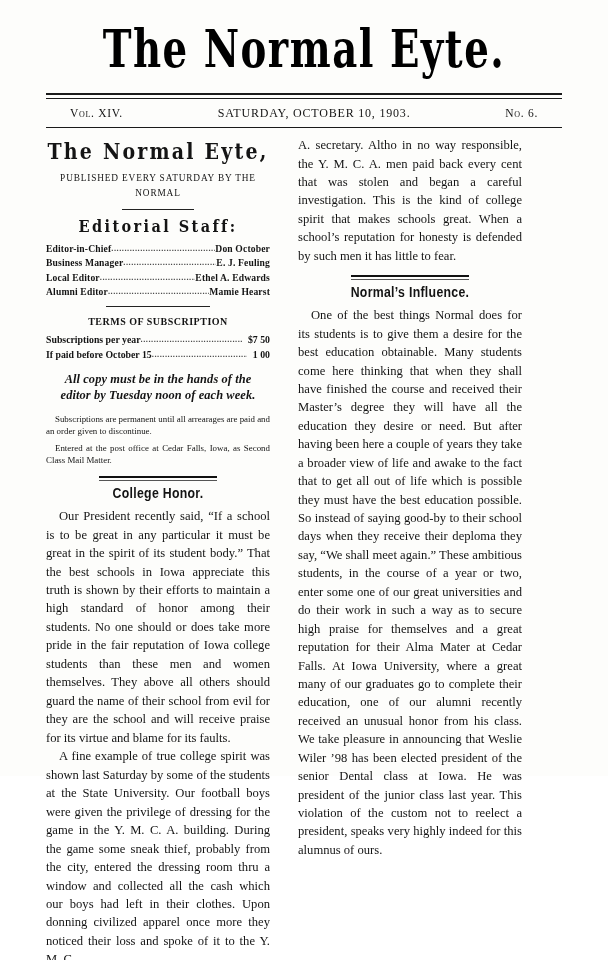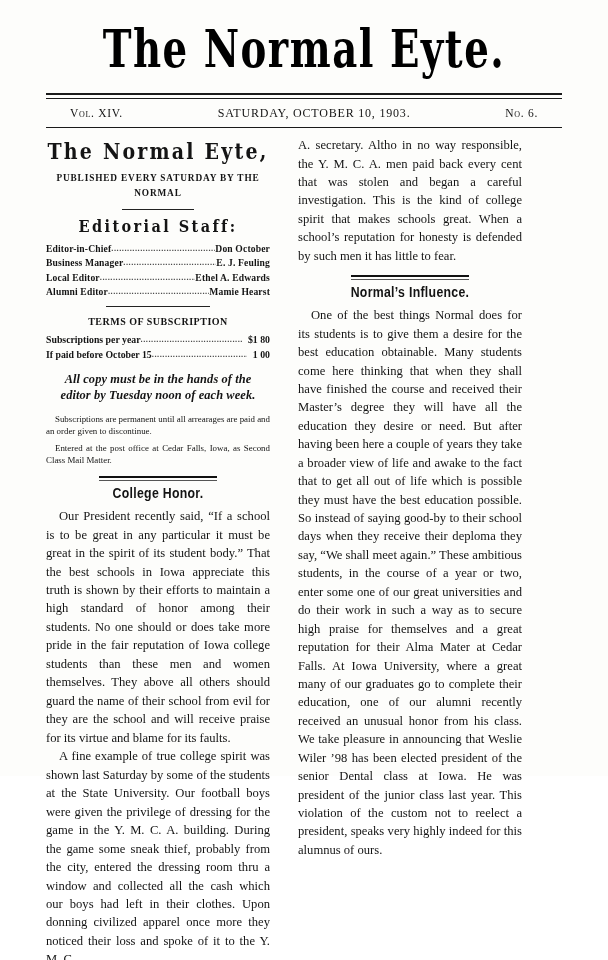--- a/index.html
+++ b/index.html
@@ -97,21 +97,20 @@
     margin-bottom: 9px;
     white-space: nowrap;
   }
   .flag-sub {
     text-align: center;
     font-size: 9.3px;
     font-variant: small-caps;
     letter-spacing: 0.85px;
     line-height: 1.65;
     margin-bottom: 2px;
-    font-weight: bold;
   }
 
   .mini-rule {
     width: 72px;
     margin: 7px auto 7px auto;
     border-top: 1.5px solid #222;
   }
   .mini-rule.wide { width: 104px; }
 
   .staff-head {
@@ -286,21 +285,21 @@
       </div>
 
       <div class="mini-rule wide"></div>
 
       <div class="terms-head">TERMS OF SUBSCRIPTION</div>
 
       <div>
         <div class="terms-row">
           <span class="terms-label">Subscriptions per year</span>
           <span class="terms-dots">..................................................................</span>
-          <span class="terms-price">$1 80</span>
+          <span class="terms-price">$7 50</span>
         </div>
         <div class="terms-row">
           <span class="terms-label">If paid before October 15</span>
           <span class="terms-dots">..................................................................</span>
           <span class="terms-price">1 00</span>
         </div>
       </div>
 
       <div class="notice">All copy must be in the hands of the editor by Tuesday noon of each week.</div>
 

